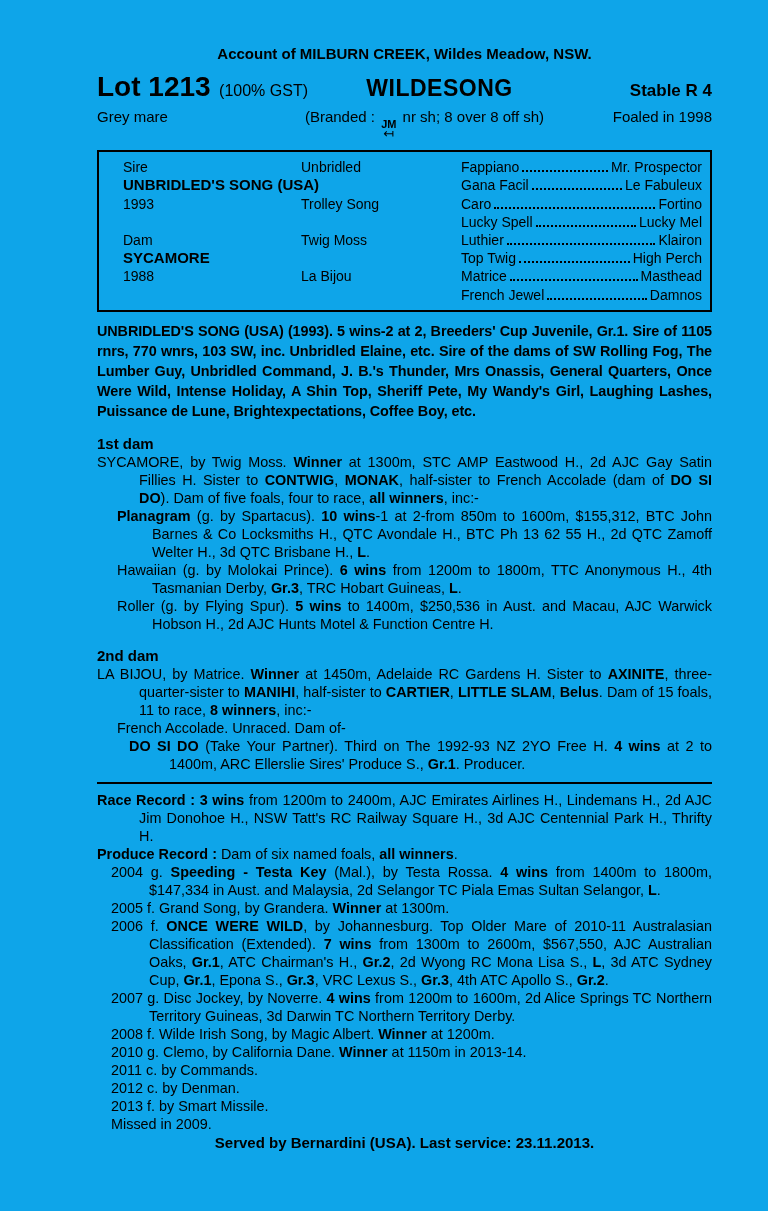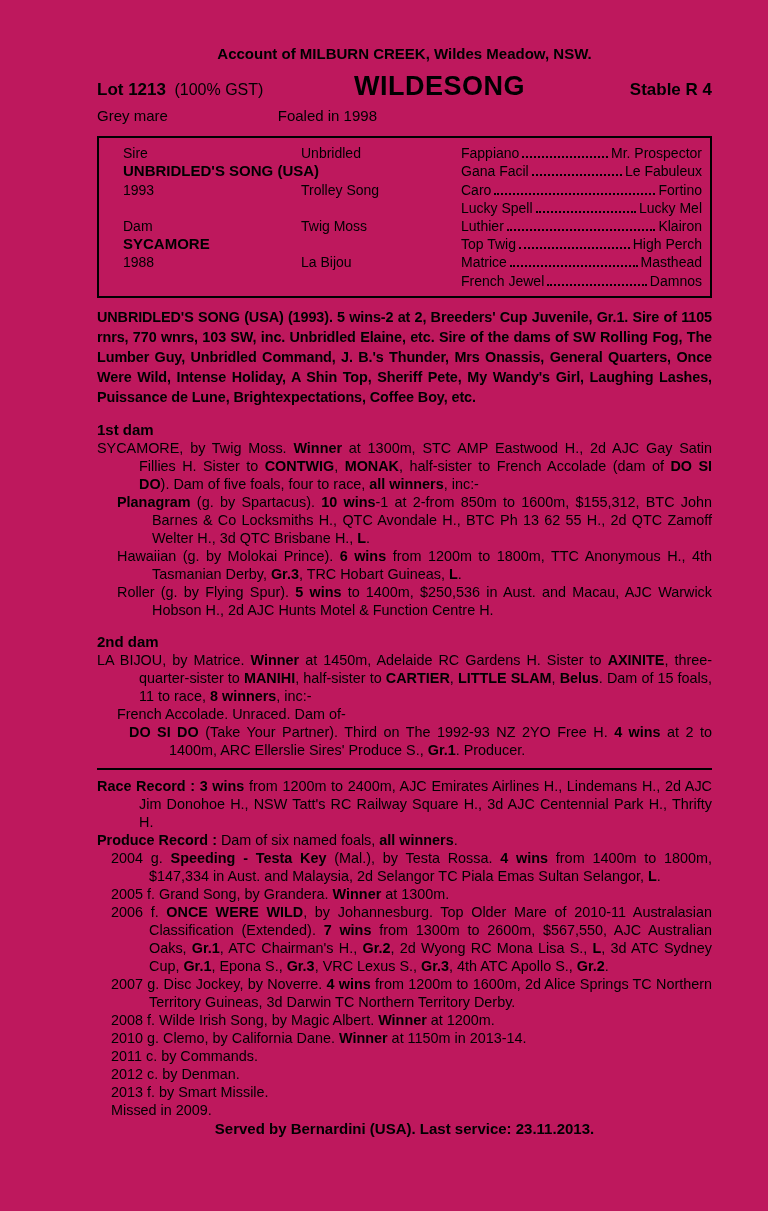--- a/index.html
+++ b/index.html
@@ -1,30 +1,30 @@
 <!DOCTYPE html>
 <html><head>
 <meta charset="utf-8">
 <style>
   * { box-sizing: border-box; }
   html,body { margin:0; padding:0; background:#ffffff; }
   .page {
     width:768px; height:1211px; overflow:hidden; position:relative;
-    background:#be185d; color:#000;
+    background:#0ea5e9; color:#000;
     font-family:"Liberation Sans","DejaVu Sans",sans-serif;
   }
   .content { padding:46px 56px 0 97px; }
 
   
   .hdr-account { text-align:center; font-weight:bold; font-size:15px; line-height:16px; }
   .hdr-lot-row { display:flex; align-items:baseline; margin-top:9px; }
   .lot-left { width:205px; white-space:nowrap; }
-  .lot-num { font-weight:bold; font-size:17px; }
+  .lot-num { font-weight:bold; font-size:28px; }
   .lot-gst { font-size:16px; margin-left:4px; }
-  .horse-name { flex:1; text-align:center; font-weight:bold; font-size:27px; letter-spacing:0.5px; }
+  .horse-name { flex:1; text-align:center; font-weight:bold; font-size:23px; letter-spacing:0.5px; }
   .stable { width:135px; text-align:right; font-weight:bold; font-size:17px; }
   .hdr-desc-row { display:flex; margin-top:5px; font-size:15px; }
   .desc-left { width:160px; }
   .desc-center { flex:1; text-align:center; white-space:nowrap; }
   .desc-right { width:120px; text-align:right; }
   .brand-mark { display:inline-flex; flex-direction:column; align-items:center;
     vertical-align:-6px; line-height:9px; margin:0 2px; }
   .brand-top { font-weight:bold; font-size:11px; }
   .brand-arrow { font-size:13px; font-family:"DejaVu Sans",sans-serif; }
 
@@ -69,20 +69,28 @@
       <div class="lot-left">
         <span class="lot-num">Lot 1213</span>
         <span class="lot-gst">(100% GST)</span>
       </div>
       <div class="horse-name">WILDESONG</div>
       <div class="stable">Stable R 4</div>
     </div>
 
     <div class="hdr-desc-row">
       <span class="desc-left">Grey mare</span>
+      <span class="desc-center">
+        <span>(Branded :</span>
+        <span class="brand-mark">
+          <span class="brand-top">JM</span>
+          <span class="brand-arrow">↤</span>
+        </span>
+        <span>nr sh; 8 over 8 off sh)</span>
+      </span>
       <span class="desc-right">Foaled in 1998</span>
     </div>
 
     <div class="ped-table">
       <div class="ped-cell c1 r1">Sire</div>
       <div class="ped-cell ped-name c1 r2">UNBRIDLED'S SONG (USA)</div>
       <div class="ped-cell c1 r3">1993</div>
       <div class="ped-cell c1 r5">Dam</div>
       <div class="ped-cell ped-name c1 r6">SYCAMORE</div>
       <div class="ped-cell c1 r7">1988</div>

